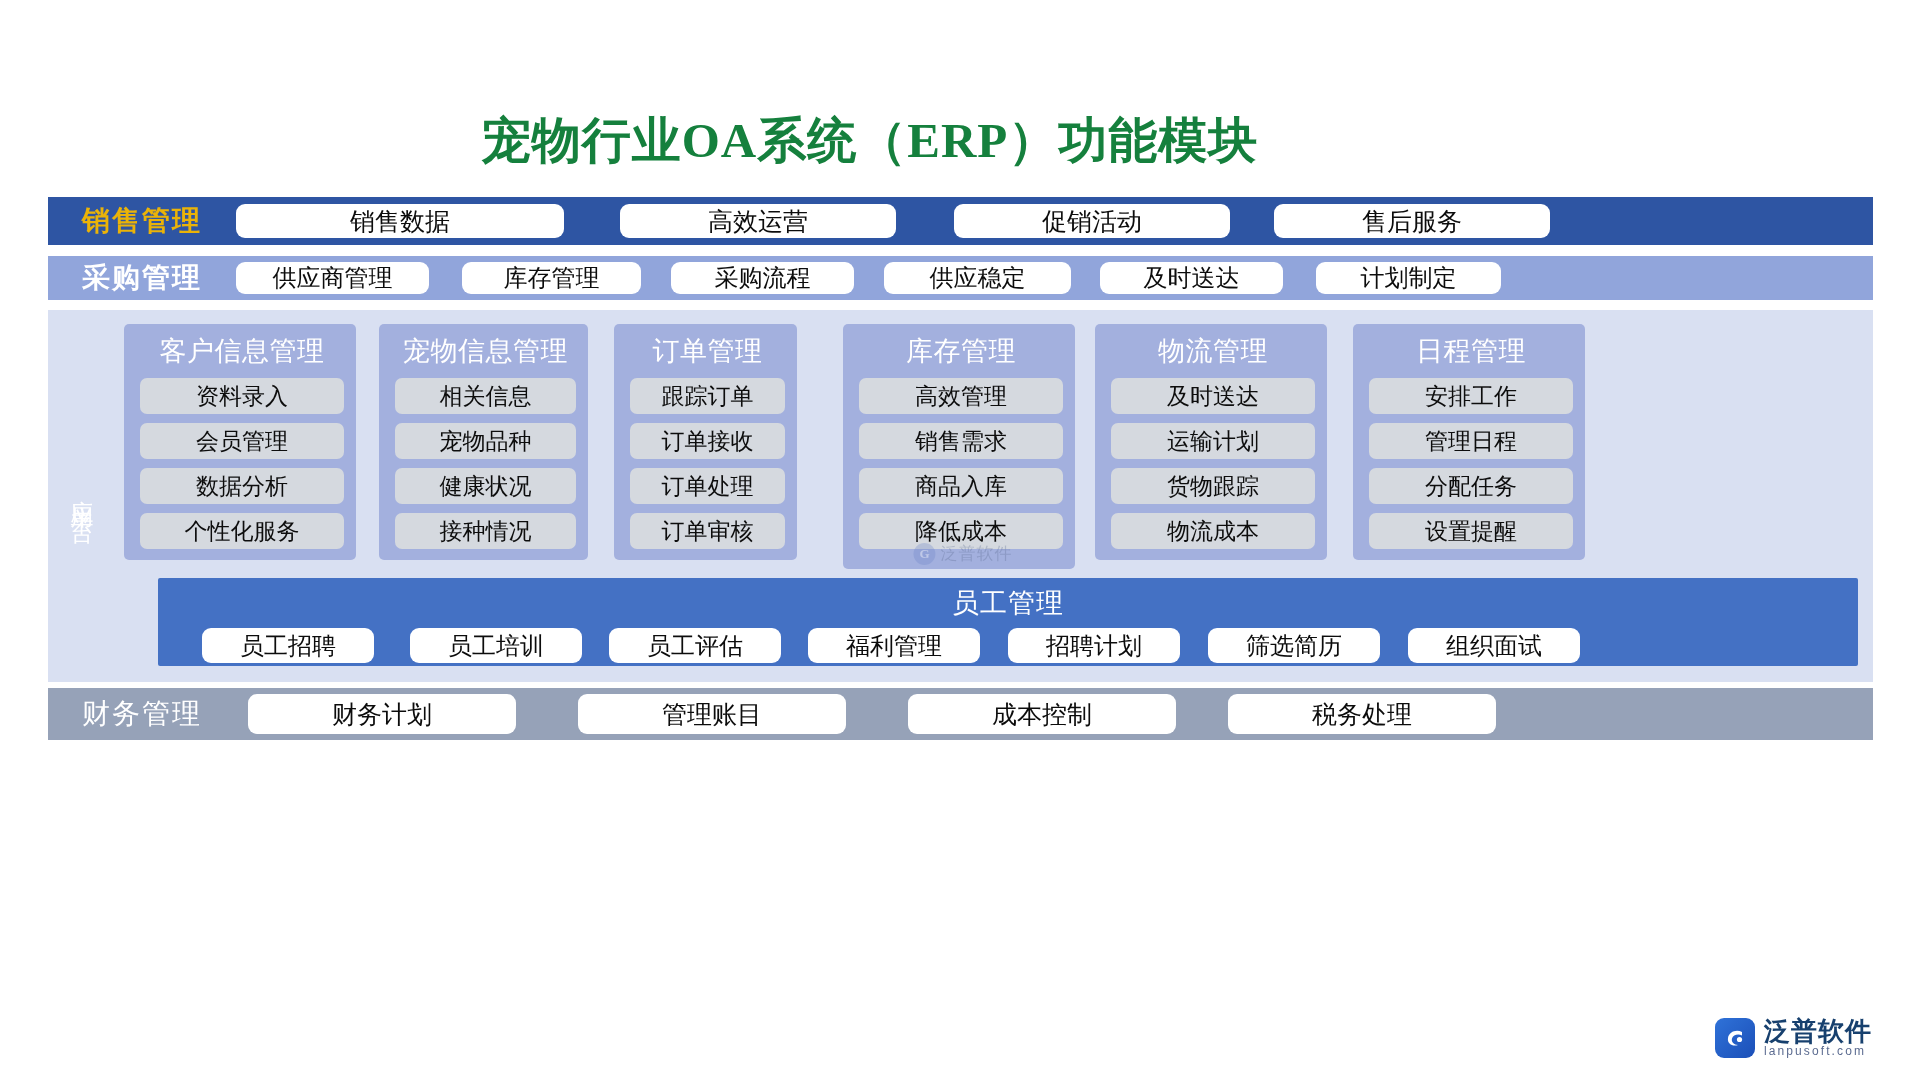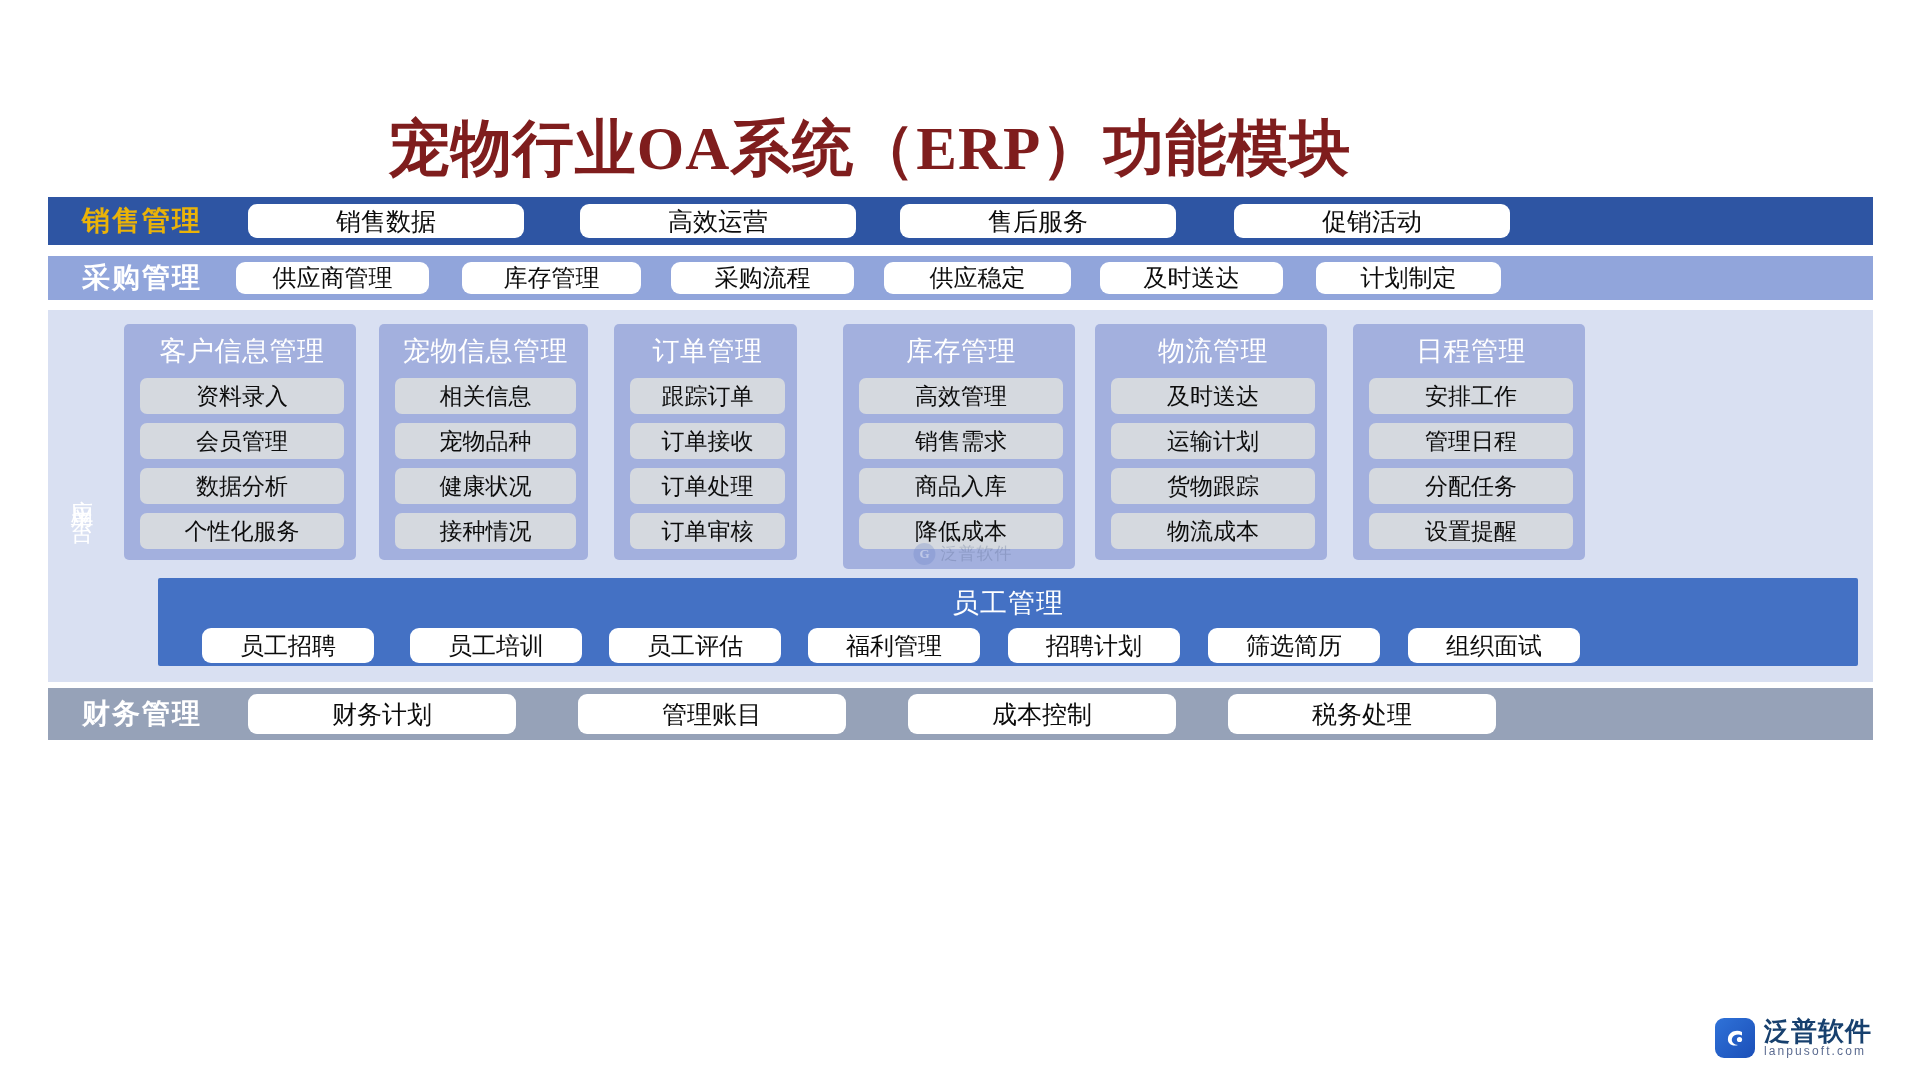--- a/index.html
+++ b/index.html
@@ -9,23 +9,23 @@
     font-family: "Liberation Serif", "DejaVu Serif", serif;
     overflow: hidden;
   }
   .page { position: relative; width: 1920px; height: 1080px; }
 
   
   .title {
     position: absolute;
     top: 108px; left: 0; width: 1740px;
     text-align: center;
-    font-size: 61px;
+    font-size: 49px;
     font-weight: bold;
-    color: #7f1d1d;
+    color: #15803d;
     letter-spacing: 1px;
     font-family: "Liberation Serif", "DejaVu Serif", serif;
   }
 
   
   .pill {
     background: #ffffff;
     border-radius: 9px;
     display: flex;
     align-items: center;
@@ -43,21 +43,21 @@
     width: 1825px; height: 48px;
     background: #2E55A3;
     display: flex; align-items: center;
   }
   .band-sales .band-label {
     color: #eab308; font-size: 28px; font-weight: bold;
     width: 188px; text-align: center; flex: 0 0 188px;
     letter-spacing: 2px;
   }
   .band-sales .pill { height: 34px; }
-  .s-p0 { width: 276px; margin-left: 12px; }
+  .s-p0 { width: 328px; margin-left: 0px; }
   .s-p1 { width: 276px; margin-left: 56px; }
   .s-p2 { width: 276px; margin-left: 58px; }
   .s-p3 { width: 276px; margin-left: 44px; }
 
   
   .band-purchase {
     position: absolute;
     left: 48px; top: 256px;
     width: 1825px; height: 44px;
     background: #91A5DB;
@@ -177,21 +177,21 @@
 
   
   .band-finance {
     position: absolute;
     left: 48px; top: 688px;
     width: 1825px; height: 52px;
     background: #96A2B8;
     display: flex; align-items: center;
   }
   .band-finance .band-label {
-    color: #ffffff; font-size: 28px; font-weight: bold;
+    color: #ffffff; font-size: 28px; font-weight: normal;
     width: 188px; text-align: center; flex: 0 0 188px;
     letter-spacing: 2px;
   }
   .band-finance .pill { height: 40px; font-size: 25px; }
   .f-p0 { width: 268px; margin-left: 12px; }
   .f-p1 { width: 268px; margin-left: 62px; }
   .f-p2 { width: 268px; margin-left: 62px; }
   .f-p3 { width: 268px; margin-left: 52px; }
 
   
@@ -219,22 +219,22 @@
 <body>
 
 <div class="page">
 
   <div class="title">宠物行业OA系统（ERP）功能模块</div>
 
   <div class="band-sales">
     <div class="band-label">销售管理</div>
     <div class="pill s-p0">销售数据</div>
     <div class="pill s-p1">高效运营</div>
+    <div class="pill s-p2">促销活动</div>
     <div class="pill s-p3">售后服务</div>
-    <div class="pill s-p2">促销活动</div>
   </div>
 
   <div class="band-purchase">
     <div class="band-label">采购管理</div>
     <div class="pill p-p0">供应商管理</div>
     <div class="pill p-p1">库存管理</div>
     <div class="pill p-p2">采购流程</div>
     <div class="pill p-p3">供应稳定</div>
     <div class="pill p-p4">及时送达</div>
     <div class="pill p-p5">计划制定</div>

